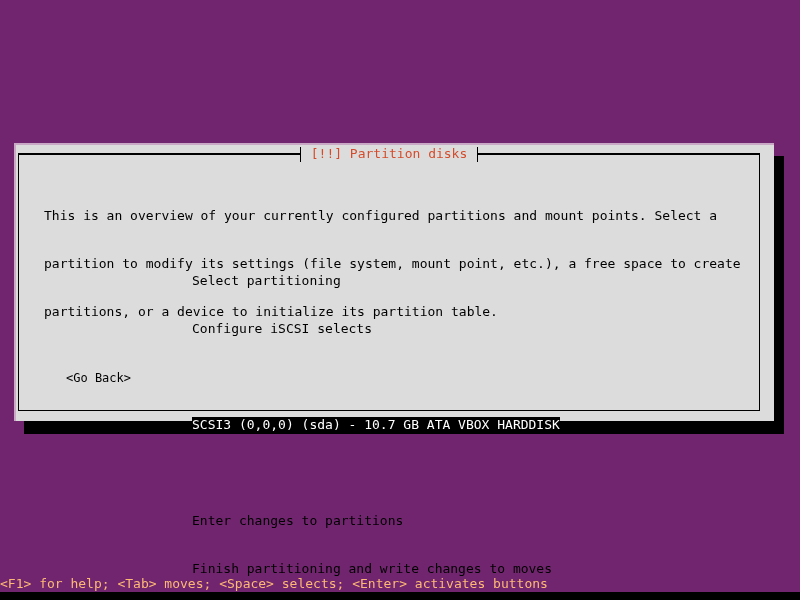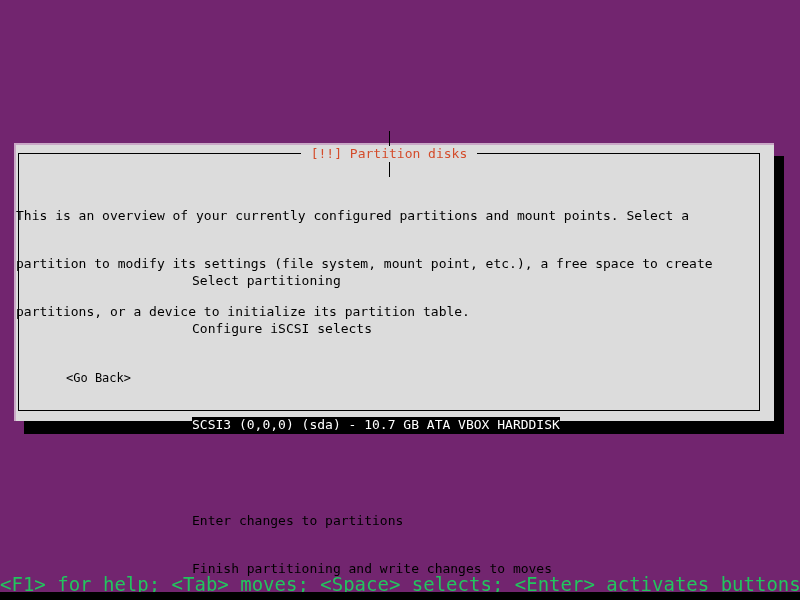--- a/index.html
+++ b/index.html
@@ -61,21 +61,20 @@
   
   #title-bar {
     position: absolute;
     left: 18px;
     top: 146px;
     width: 742px;
     height: 16px;
     display: flex;
     align-items: center;
     justify-content: center;
-    flex-direction: column;
   }
   .title-rule {
     flex: 1 1 auto;
     height: 1px;
     background: #000000;
     position: relative;
     top: 0px;
   }
   .title-tick {
     flex: 0 0 auto;
@@ -90,21 +89,21 @@
     font-size: 13px;
     line-height: 16px;
     letter-spacing: 0px;
     white-space: pre;
     background: #dcdcdc;
   }
 
   
   #dialog-body {
     position: absolute;
-    left: 16px;
+    left: 44px;
     top: 176px;
     width: 716px;
     color: #000000;
     font-size: 13px;
     line-height: 16px;
     white-space: pre;
   }
   .body-line { white-space: pre; }
 
   
@@ -145,22 +144,22 @@
     white-space: pre;
   }
 
   
   #status-bar {
     position: absolute;
     left: 0px;
     top: 576px;
     width: 800px;
     height: 16px;
-    color: #22c55e;
-    font-size: 19px;
+    color: #fdba74;
+    font-size: 13px;
     line-height: 16px;
     white-space: pre;
     background: #72256f;
   }
   #bottom-strip {
     position: absolute;
     left: 0px;
     top: 592px;
     width: 800px;
     height: 8px;

